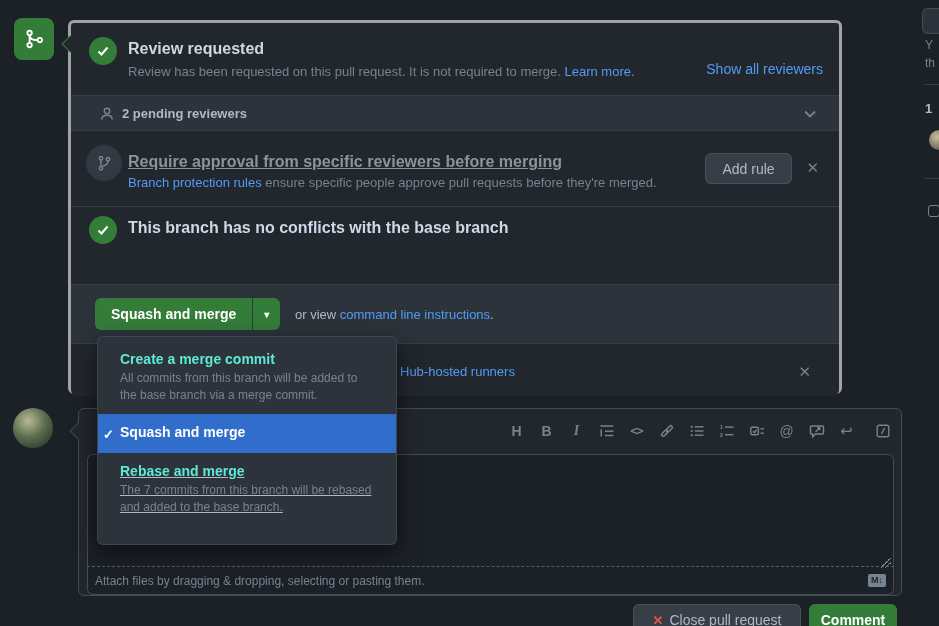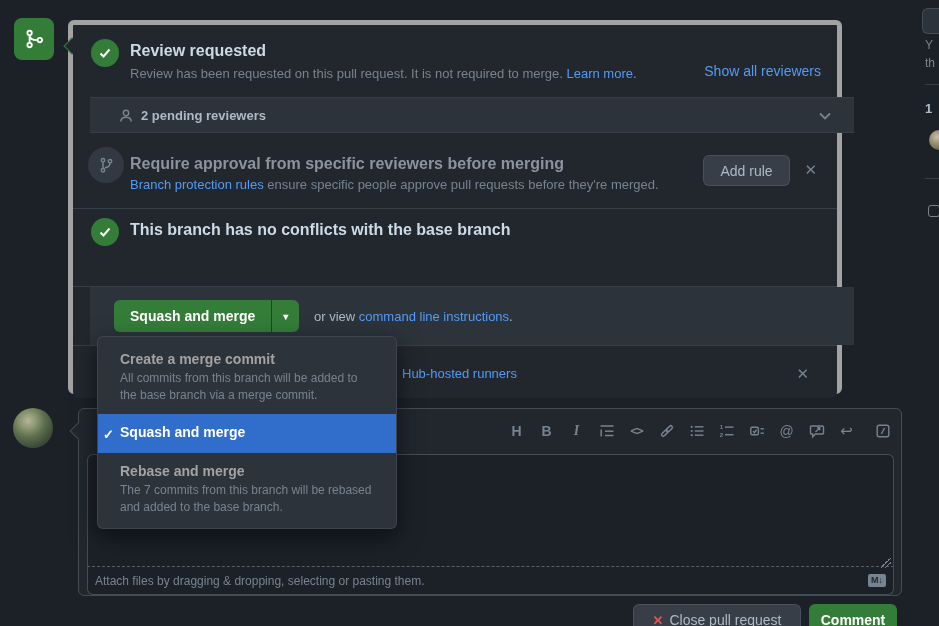--- a/index.html
+++ b/index.html
@@ -7,51 +7,51 @@
     font-family:"Liberation Sans", sans-serif; }
   .screen { position:relative; width:939px; height:626px; background:#1c2128; color:#adbac7; }
   .abs { position:absolute; }
 
   
   .badge { left:14px; top:18px; width:40px; height:42px; background:#347d39; border-radius:8px;
     display:flex; align-items:center; justify-content:center; color:#fff; }
 
   
   .merge-box { left:68px; top:20px; width:774px; height:374px; background:#22272e;
-    border:5px solid #a3a3a3; border-radius:6px; }
+    border:3px solid #a3a3a3; border-radius:6px; }
   .box-caret { position:absolute; left:-7px; top:15px; width:12px; height:12px; background:#22272e;
     border-left:1px solid #347d39; border-bottom:1px solid #347d39; transform:rotate(45deg); }
   .sec { position:absolute; left:0; width:100%; }
   .sep { border-top:1px solid #373e47; }
   .check-circle { border-radius:50%; background:#347d39; display:flex; align-items:center; justify-content:center; color:#fff; }
   .icon-circle { border-radius:50%; background:#323942; display:flex; align-items:center; justify-content:center; color:#768390; }
   h3.big { font-size:16px; font-weight:bold; color:#cdd9e5; }
   h3.muted { font-size:16px; font-weight:bold; color:#8b949e; }
   .muted-txt { font-size:13px; color:#768390; }
   .link { color:#539bf5; text-decoration:none; cursor:pointer; }
-  .row-subtle { background:#2d333b;margin-left:17px; }
+  .row-subtle { background:#2d333b; }
   .bold13 { font-size:13px; font-weight:bold; color:#adbac7; }
   .x-btn { color:#768390; font-size:15px; cursor:pointer; line-height:1; }
 
   .btn { border:1px solid rgba(205,217,229,0.12); border-radius:6px; background:#373e47;
     color:#adbac7; font-size:14px; text-align:center; cursor:pointer;
     font-family:"Liberation Sans", sans-serif; }
   .btn-green { background:#347d39; color:#fff; border:none; font-weight:600; font-size:14px; cursor:pointer;
     font-family:"Liberation Sans", sans-serif; }
 
   .merge-btn-group { display:flex; height:32px; }
   .merge-btn-main { border-radius:6px 0 0 6px; padding:0 16px; }
   .merge-btn-caret { width:28px; border-radius:0 6px 6px 0; border-left:1px solid rgba(28,33,40,0.65);
     display:flex; align-items:center; justify-content:center; font-size:10px; }
 
   
   .dropdown { left:97px; top:336px; width:300px; background:#2d333b; border:1px solid rgba(68,76,86,0.7);
     border-radius:6px; box-shadow:0 8px 24px rgba(0,0,0,0.55); z-index:20; overflow:hidden; }
   .dd-item { position:relative; padding:10px 16px 10px 22px; cursor:pointer; }
-  .dd-item .dd-title { font-size:14px; font-weight:bold; color:#a3a3a3; margin-bottom:3px; }
+  .dd-item .dd-title { font-size:14px; font-weight:bold; color:#5eead4; margin-bottom:3px; }
   .dd-item .dd-desc { font-size:12px; line-height:17px; color:#768390; width:256px; }
   .dd-item.selected { background:#316dca; }
   .dd-item.selected .dd-title { color:#ffffff; }
   .dd-item.selected .dd-desc { color:#cdd9e5; }
   .dd-check { position:absolute; left:5px; top:13px; color:#fff; font-size:13px; font-weight:bold; }
 
   
   .avatar { left:13px; top:408px; width:40px; height:40px; border-radius:50%;
     background:radial-gradient(circle at 38% 32%, #b8b49a 0%, #8b9770 22%, #5d6e4e 45%, #3d4b3a 72%, #2b352e 100%); }
   .comment-box { left:78px; top:408px; width:824px; height:188px; background:#22272e;
@@ -142,21 +142,21 @@
     <div class="sec" style="top:108px;height:76px;border-bottom:1px solid #373e47;">
       <div class="icon-circle abs" style="left:15px;top:14px;width:36px;height:36px;">
         <svg width="18" height="18" viewBox="0 0 18 18" fill="none" stroke="#768390" stroke-width="1.5">
           <line x1="6" y1="6" x2="6" y2="13"></line>
             <circle cx="6" cy="4.3" r="1.7"></circle>
             <circle cx="6" cy="14.3" r="1.7"></circle>
             <circle cx="13" cy="5.3" r="1.7"></circle>
           <path d="M13 7 C13 10, 10 11.5, 7.8 11.8"></path>
         </svg>
       </div>
-      <h3 class="muted abs" style="left:57px;top:22px;">Require approval from specific reviewers before merging</h3>
+      <h3 class="muted abs" style="left:57px;top:22px;text-decoration:underline;">Require approval from specific reviewers before merging</h3>
       <div class="muted-txt abs" style="left:57px;top:44px;">
         <a class="link">Branch protection rules</a>
         <span>ensure specific people approve pull requests before they're merged.</span>
       </div>
       <button class="btn abs" style="right:47px;top:22px;width:87px;height:31px;">Add rule</button>
       <span class="x-btn abs" style="right:20px;top:29px;">✕</span>
     </div>
 
     <div class="sec" style="top:184px;height:78px;border-bottom:1px solid #373e47;">
       <div class="check-circle abs" style="left:18px;top:9px;width:28px;height:28px;">
@@ -186,21 +186,21 @@
 
   <div class="abs dropdown">
     <div class="dd-item" style="padding-top:14px;">
       <div class="dd-title">Create a merge commit</div>
       <div class="dd-desc">All commits from this branch will be added to the base branch via a merge commit.</div>
     </div>
     <div class="dd-item selected">
       <span class="dd-check">✓</span>
       <div class="dd-title">Squash and merge</div>
     </div>
-    <div class="dd-item" style="padding-bottom:12px;">
+    <div class="dd-item" style="padding-bottom:28px;text-decoration:underline;">
       <div class="dd-title">Rebase and merge</div>
       <div class="dd-desc">The 7 commits from this branch will be rebased and added to the base branch.</div>
     </div>
   </div>
 
   <div class="abs avatar"></div>
 
   <div class="abs comment-box">
     <div class="cb-caret"></div>
 

